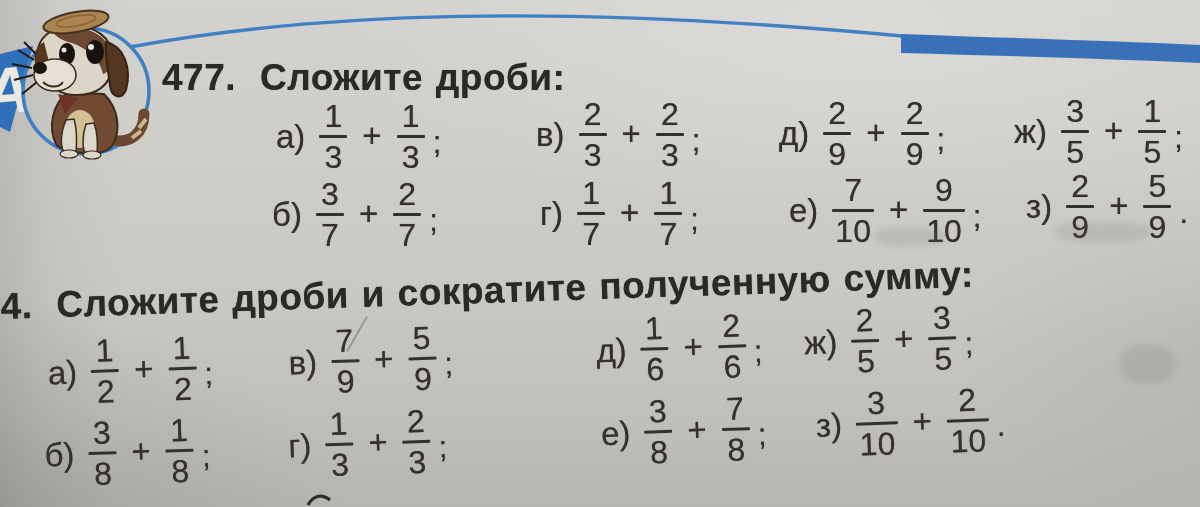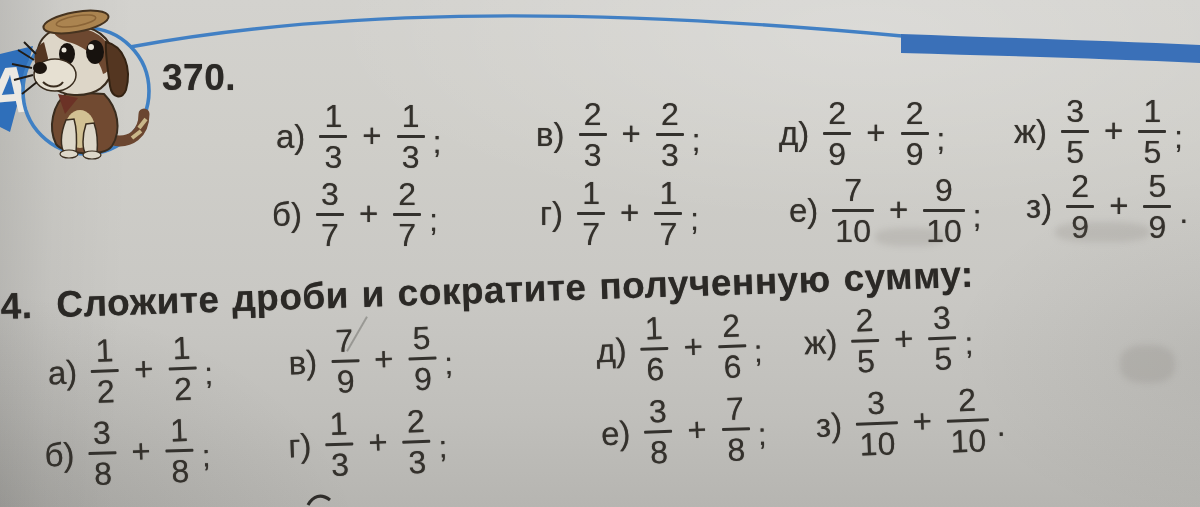--- a/index.html
+++ b/index.html
@@ -73,21 +73,22 @@
       <ellipse cx="30" cy="66" rx="7" ry="6" fill="#1c150f"></ellipse>
       <path d="M33,80 C39,86 49,86 53,80" stroke="#392c1e" stroke-width="2" fill="none"></path>
       <path d="M24,58 L8,48 M22,66 L2,62 M23,73 L4,78 M27,80 L12,92 M26,52 L14,40" stroke="#221c16" stroke-width="2"></path>
       <ellipse cx="66" cy="20" rx="33" ry="10" fill="#ab8450" stroke="#46331f" stroke-width="2" transform="rotate(-10 66 20)"></ellipse>
       <ellipse cx="66" cy="19" rx="20" ry="5" fill="none" stroke="#8a6437" stroke-width="1.5" transform="rotate(-10 66 19)"></ellipse>
     </g>
   </svg>
 
   <div class="ex">
     <div class="ex-head ph-text" style="left:162px;top:57px">
-      <span class="ex-num">370.</span>
+      <span class="ex-num">477.</span>
+      <span>Сложите дроби:</span>
     </div>
 
     <div class="item ph-text" style="left:276px;top:100px">
       <span class="lbl">а)</span>
       <span class="frac">
           <span class="num">1</span>
           <span class="bar"></span>
           <span class="den">3</span>
         </span>
       <span class="plus">+</span>

